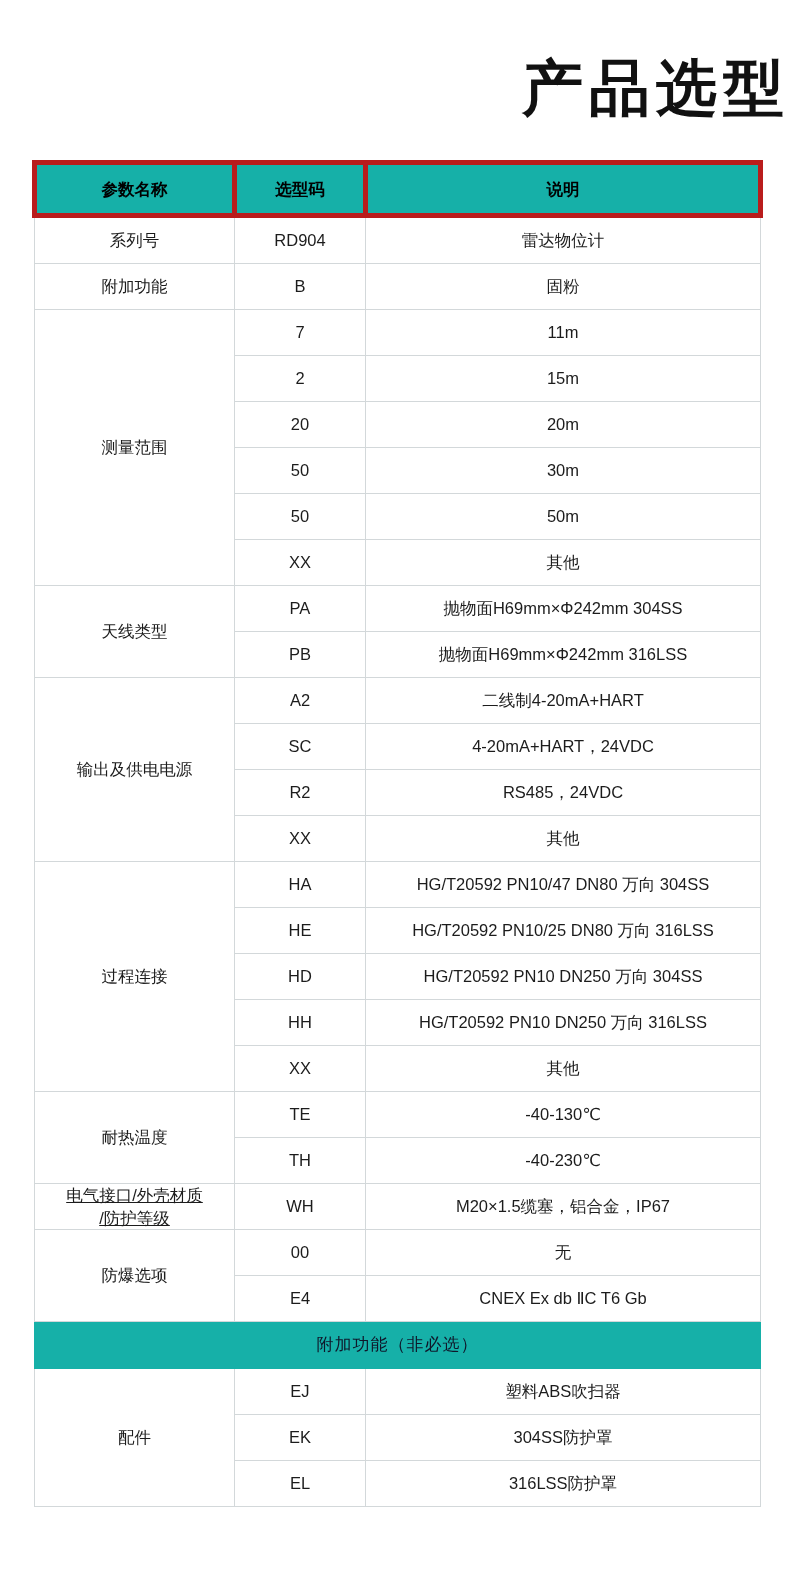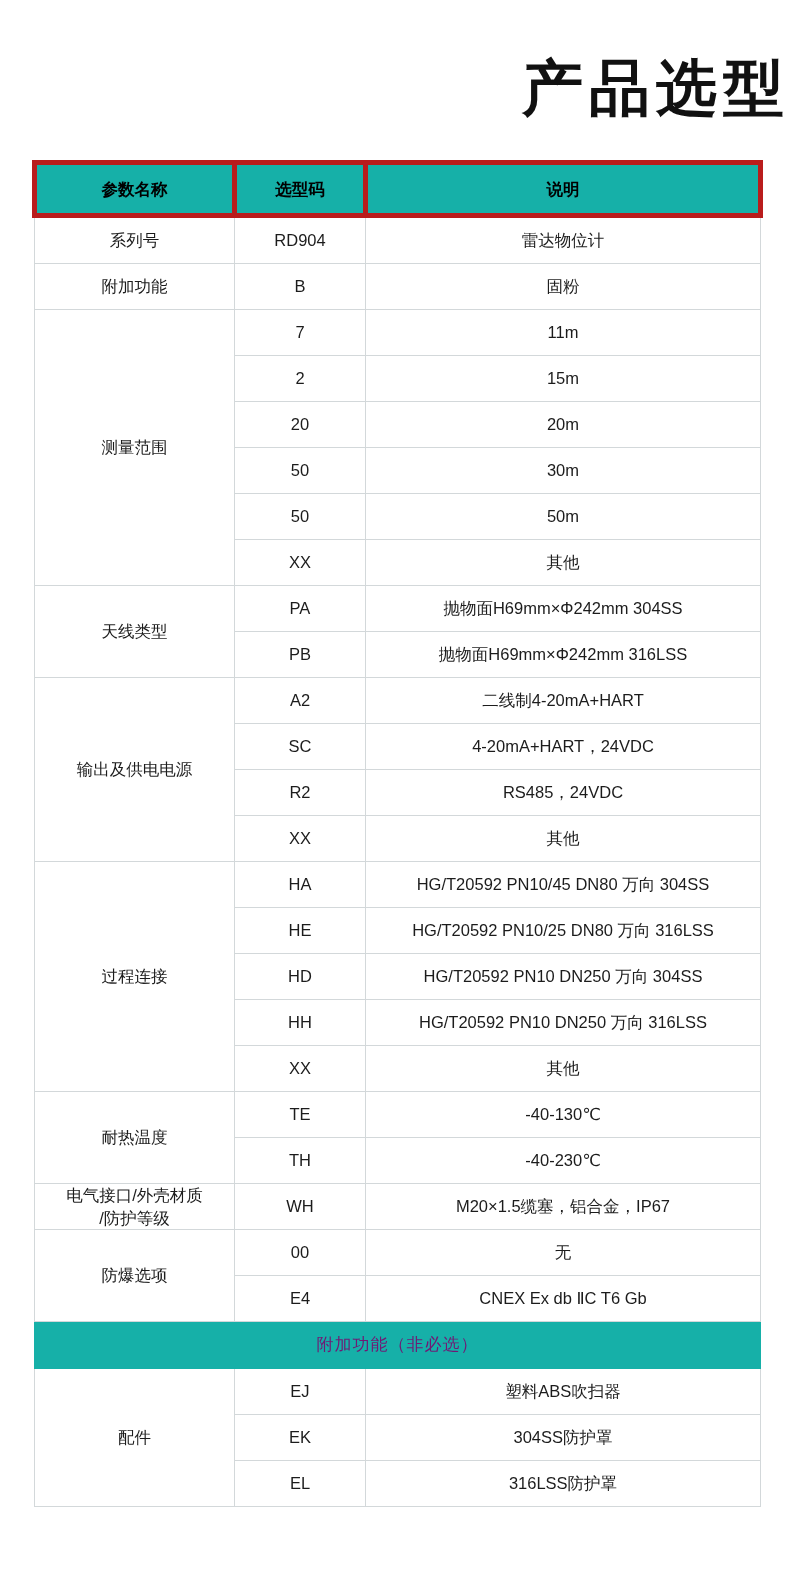--- a/index.html
+++ b/index.html
@@ -62,24 +62,25 @@
     border: 5px solid #b91c1c;
     margin-top: 8px;
   }
   td.group-label {
     font-size: 16.5px;
     color: #1c1c1c;
   }
   td.small-label {
     font-size: 15px;
     line-height: 1.25;
+    text-decoration: underline;
   }
   tr.section-band td {
     background: #16b0a8;
-    color: #701a75;
+    color: #0f172a;
     font-weight: 400;
     font-size: 17px;
     height: 46px;
     border: 1px solid #16b0a8;
     letter-spacing: 1px;
   }
 </style>
 </head>
 <body>
 
@@ -159,21 +160,21 @@
             <td>R2</td>
             <td>RS485，24VDC</td>
           </tr>
           <tr>
             <td>XX</td>
             <td>其他</td>
           </tr>
           <tr>
             <td class="group-label" rowspan="5">过程连接</td>
             <td>HA</td>
-            <td>HG/T20592 PN10/45 DN80 万向 304SS</td>
+            <td>HG/T20592 PN10/47 DN80 万向 304SS</td>
           </tr>
           <tr>
             <td>HE</td>
             <td>HG/T20592 PN10/25 DN80 万向 316LSS</td>
           </tr>
           <tr>
             <td>HD</td>
             <td>HG/T20592 PN10 DN250 万向 304SS</td>
           </tr>
           <tr>

